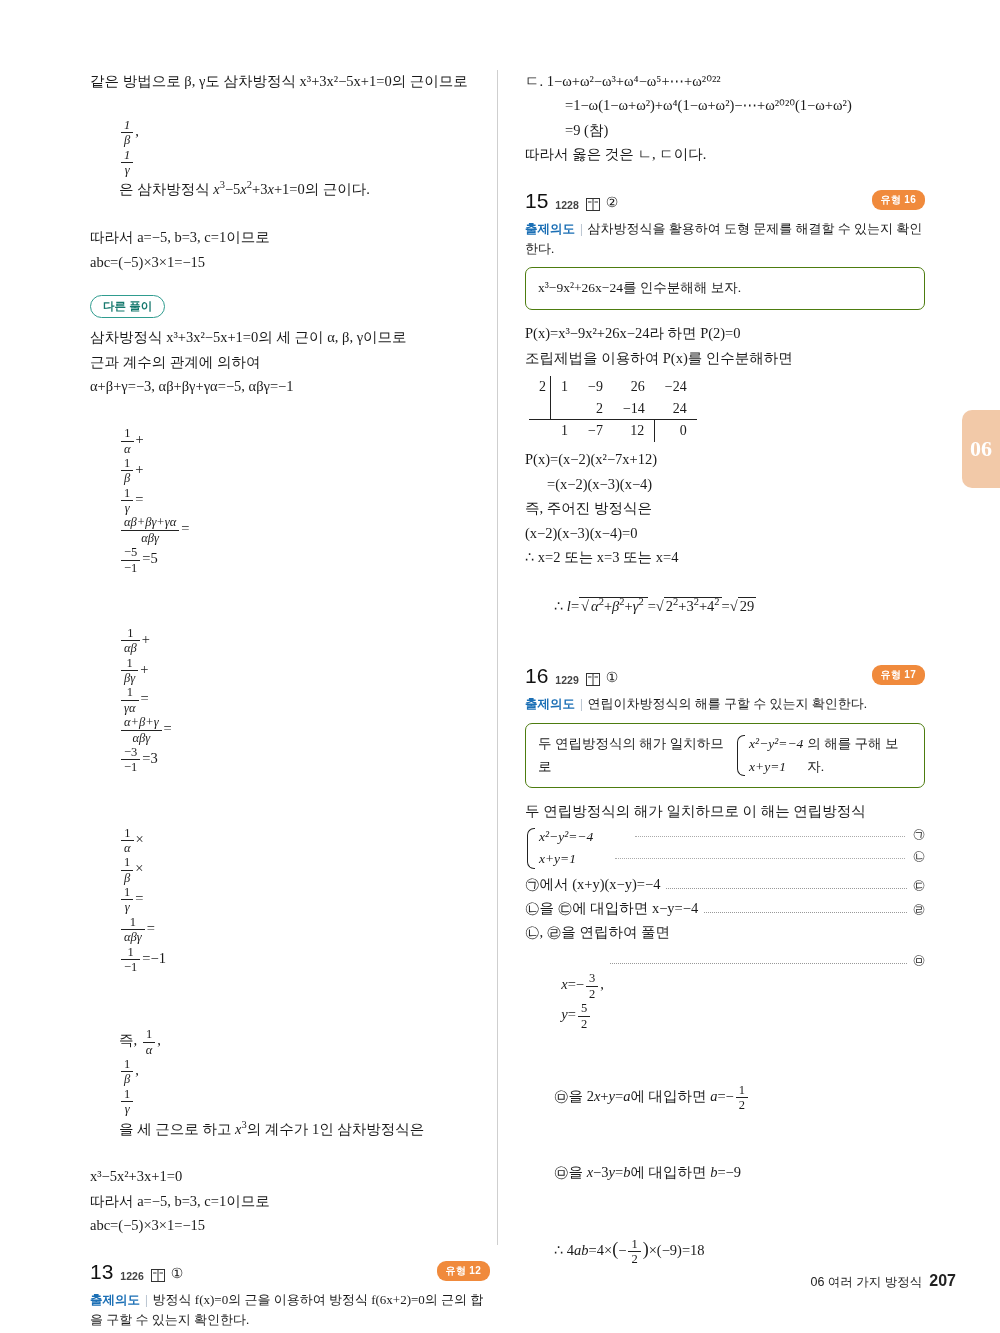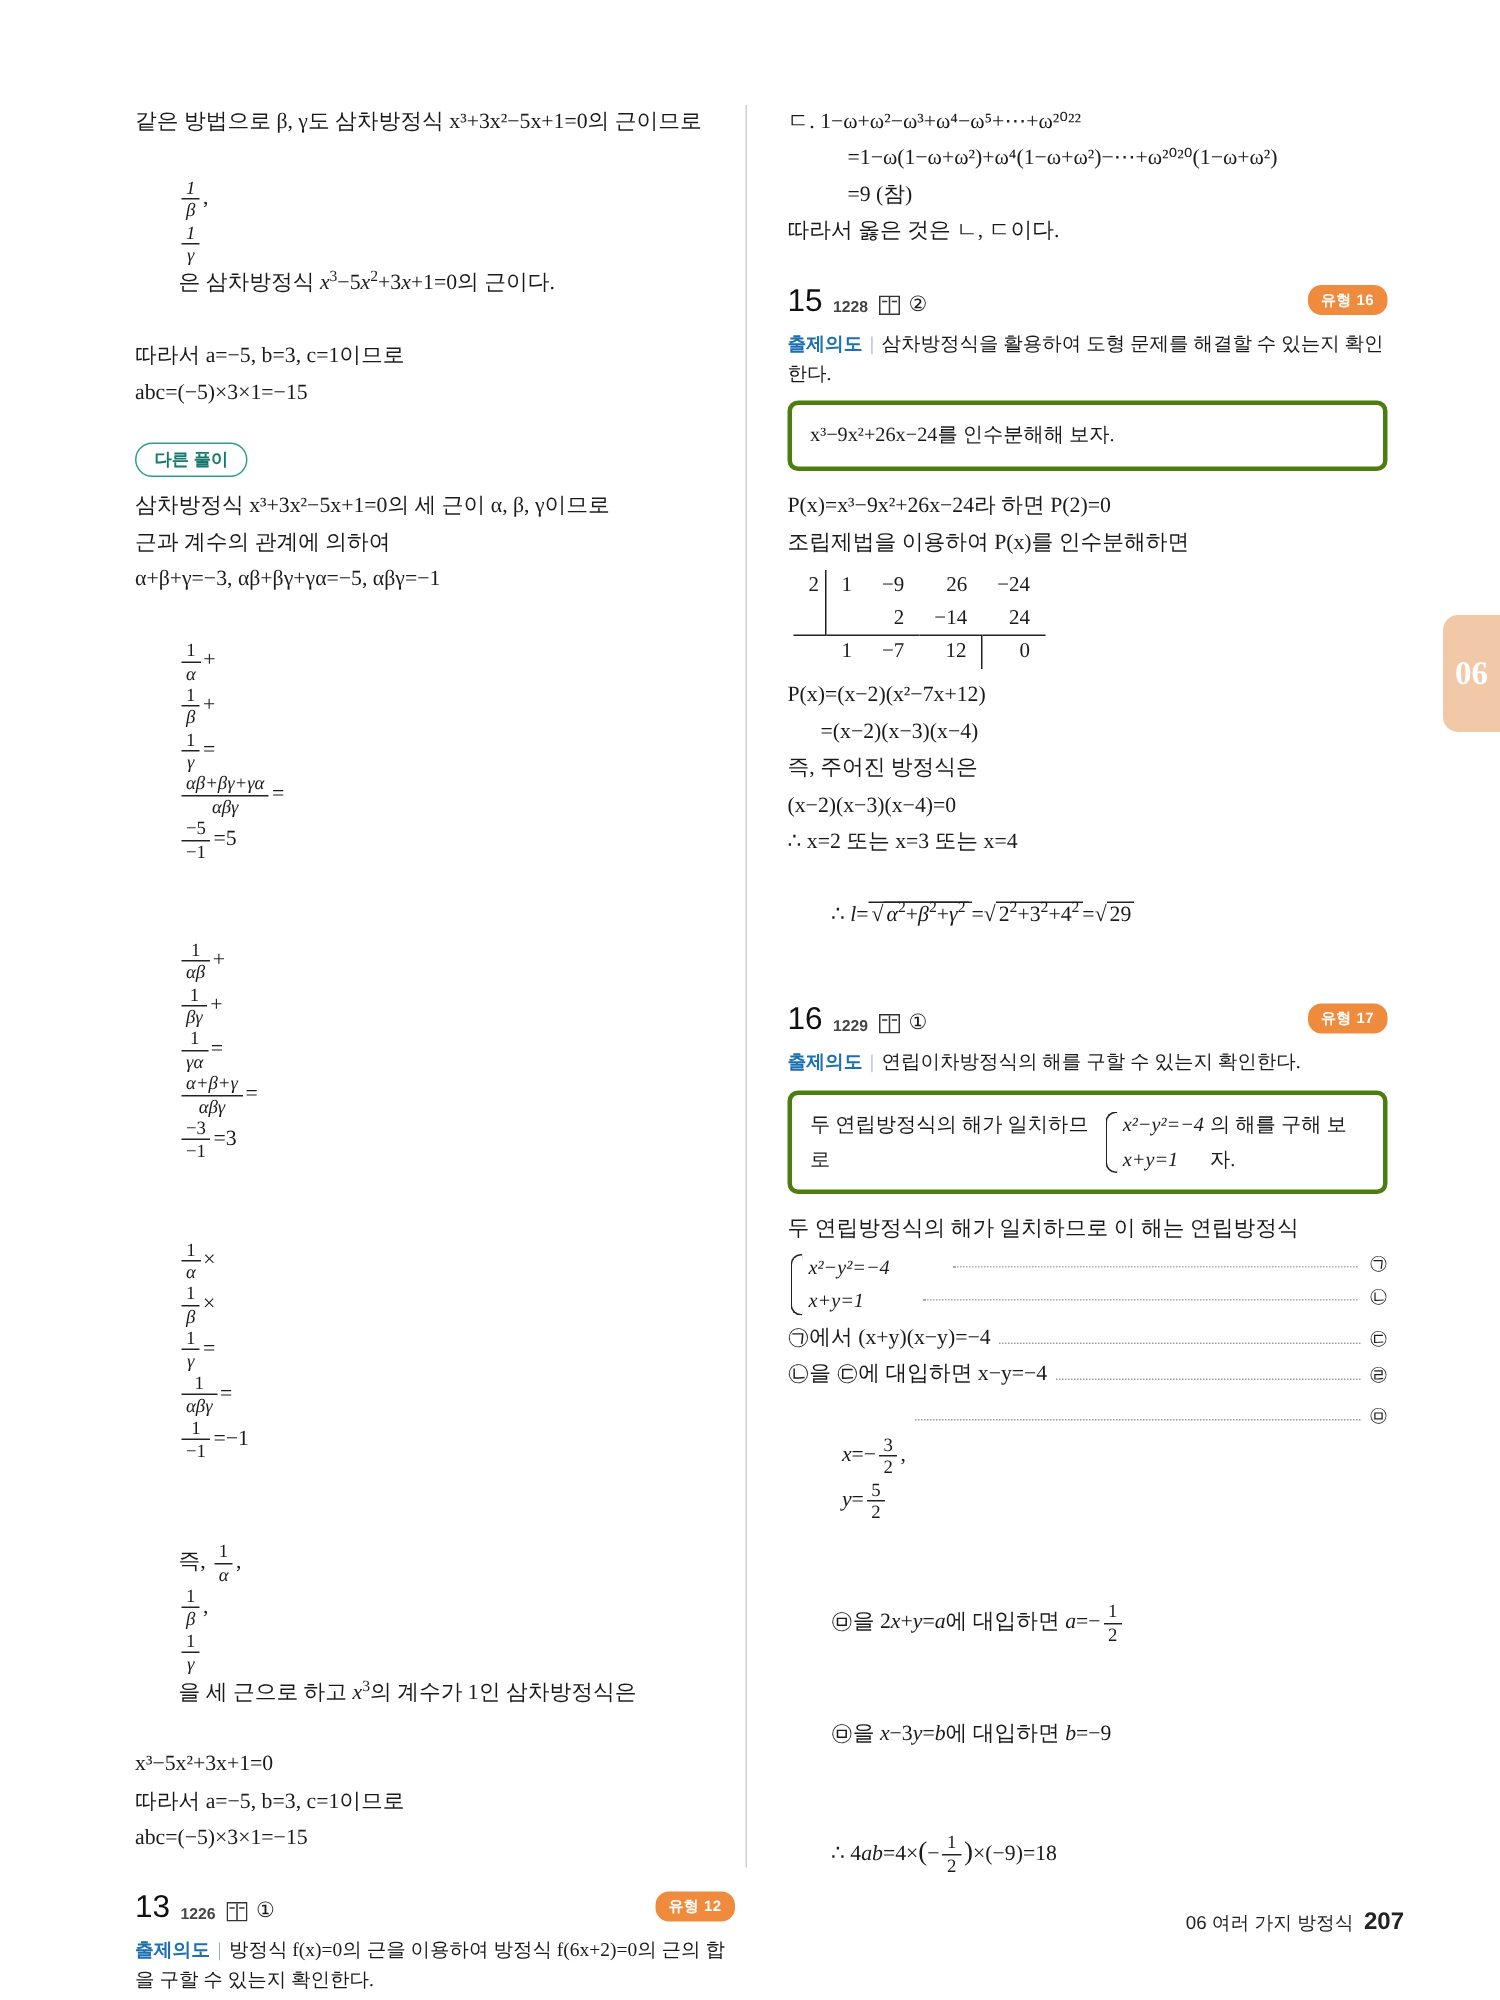--- a/index.html
+++ b/index.html
@@ -17,21 +17,21 @@
   .col-right{left:525px;}
   .divider{position:absolute;left:497px;top:70px;width:1px;height:1175px;background:#cfcfcf;}
   .tab-06{
     position:absolute;right:0;top:410px;width:38px;height:78px;
     background:#f2c9a8;border-radius:10px 0 0 10px;
     color:#ffffff;font-family:Liberation Serif, serif;font-weight:bold;
     font-size:22px;display:flex;align-items:center;justify-content:center;
   }
   .footer{
     position:absolute;left:0;right:0;bottom:42px;
-    text-align:right;padding-right:64px;
+    text-align:right;padding-right:44px;
     font-family:"Liberation Sans",sans-serif;font-size:12.5px;color:#222;
   }
   .footer .pg{font-size:16px;font-weight:bold;margin-left:7px;}
 
   
   .line{font-size:14.5px;line-height:1.62;margin:0 0 1px 0;white-space:pre-wrap;}
   .ital{font-style:italic;}
   .blk{margin-bottom:9px;}
 
   
@@ -46,21 +46,21 @@
     background:#f08a3c;color:#fff;border-radius:9px;
     font-family:"Liberation Sans",sans-serif;font-size:10px;font-weight:bold;
     padding:3px 9px;letter-spacing:.3px;
   }
   .intent{margin-top:6px;font-size:13px;line-height:1.5;}
   .intent .lbl{
     font-family:"Liberation Sans",sans-serif;font-weight:bold;color:#1b6fb5;font-size:12.5px;
   }
   .intent .bar{color:#9ab;margin:0 5px;}
   .hintbox{
-    border:3px solid #4d7c0f;border-radius:7px;
+    border:1px solid #4d7c0f;border-radius:7px;
     padding:9px 12px;margin:9px 0 12px 0;
     font-size:13.5px;line-height:1.7;
   }
   .altbox{
     display:inline-block;border:1.5px solid #2f9c8f;border-radius:12px;
     color:#17796e;font-family:"Liberation Sans",sans-serif;font-weight:bold;
     font-size:11.5px;padding:3px 12px;margin:12px 0 8px 0;text-align:right;
   }
   .frac{display:inline-block;vertical-align:middle;text-align:center;font-size:12.5px;line-height:1.15;margin:0 2px;}
   .frac .num{display:block;padding:0 3px;}
@@ -284,20 +284,21 @@
       <div class="rowline">
         <span class="line">㉠에서 (x+y)(x−y)=−4</span>
         <span class="fill"></span>
         <span style="font-size:12px;">㉢</span>
       </div>
       <div class="rowline">
         <span class="line">㉡을 ㉢에 대입하면 x−y=−4</span>
         <span class="fill"></span>
         <span style="font-size:12px;">㉣</span>
       </div>
+      <div class="line">㉡, ㉣을 연립하여 풀면</div>
 
       <div class="rowline" style="margin-top:3px;">
         <span class="line">
           <span class="ital">x</span>=−<span class="frac"><span class="num">3</span><span class="den">2</span></span>,
           <span class="ital">y</span>=<span class="frac"><span class="num">5</span><span class="den">2</span></span>
         </span>
         <span class="fill"></span>
         <span style="font-size:12px;">㉤</span>
       </div>
 

